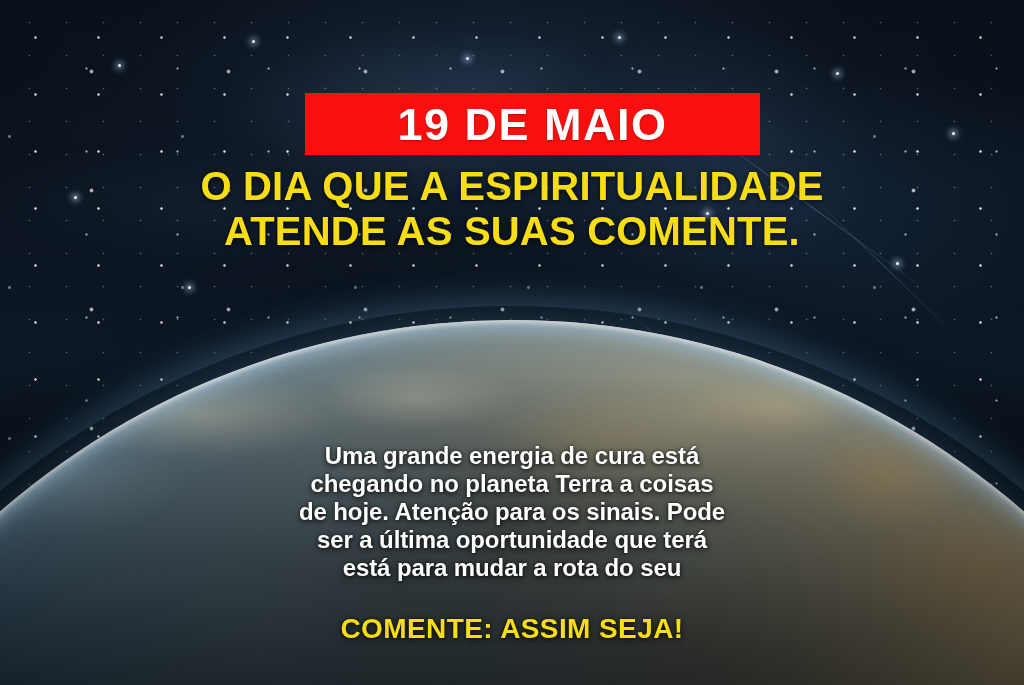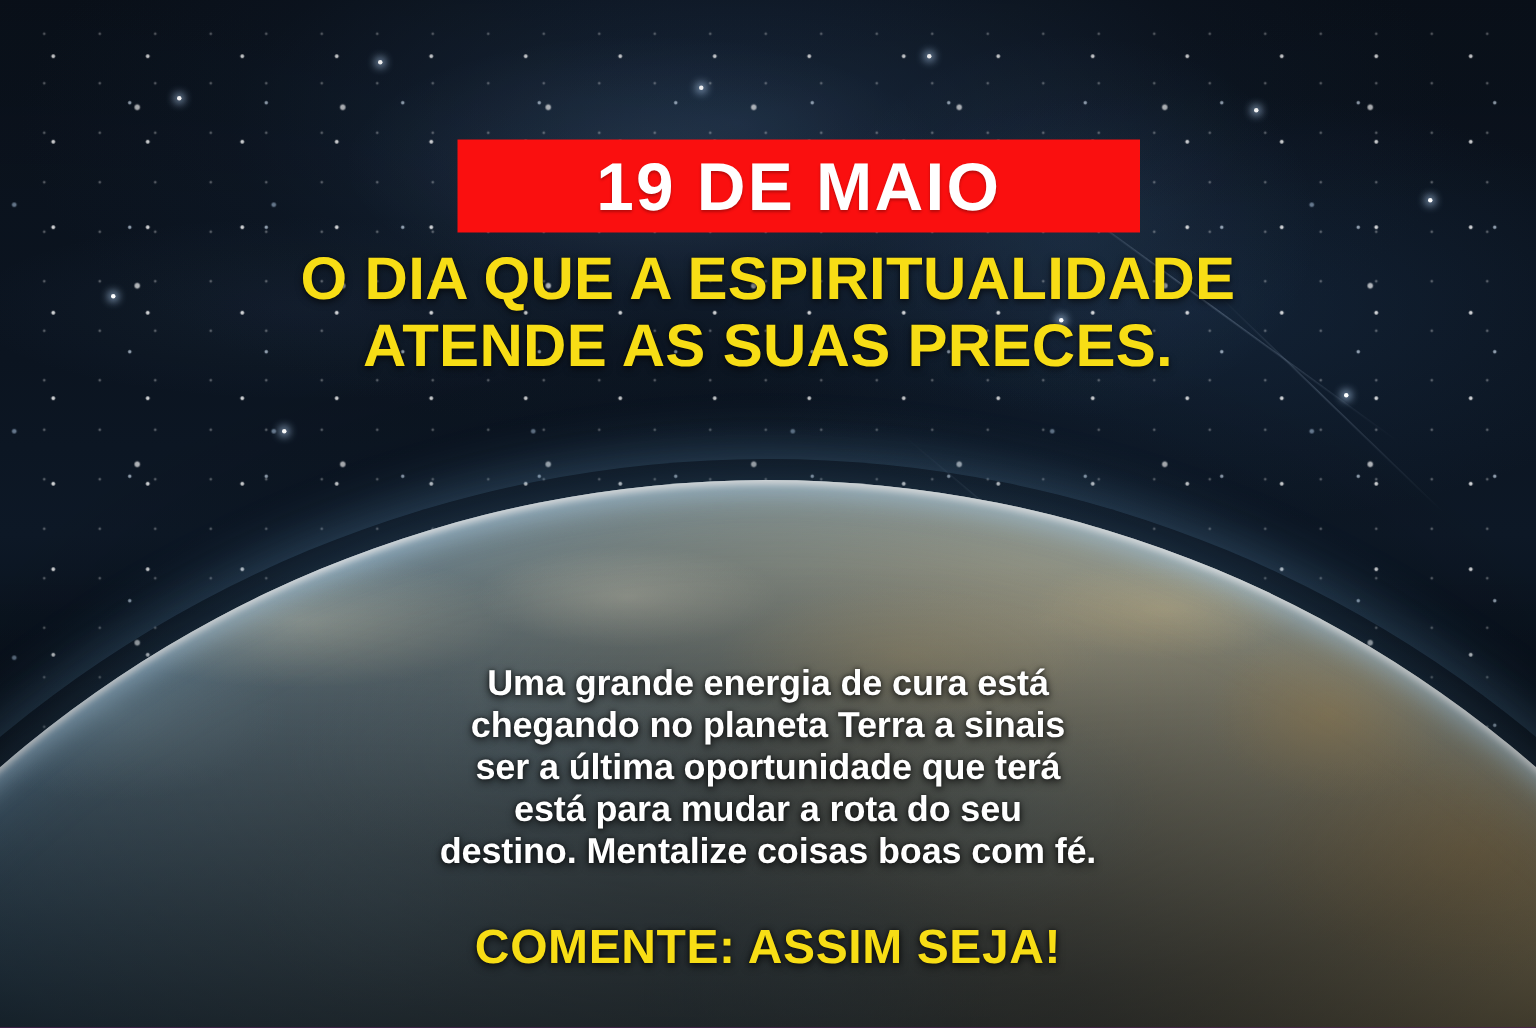--- a/index.html
+++ b/index.html
@@ -10,21 +10,21 @@
   }
   body {
     font-family: "Liberation Sans", sans-serif;
   }
 
   .poster {
     position: relative;
     width: 1024px;
     height: 685px;
     overflow: hidden;
-    background: #a21caf;
+    background: #1d4ed8;
     user-select: none;
   }
 
   
   .space {
     position: absolute;
     inset: 0;
     background:
       radial-gradient(ellipse 60% 40% at 48% 12%, rgba(38,62,92,0.50) 0%, rgba(20,34,52,0.20) 55%, rgba(0,0,0,0) 78%),
       radial-gradient(ellipse 45% 30% at 78% 30%, rgba(30,56,86,0.40) 0%, rgba(0,0,0,0) 70%),
@@ -234,21 +234,21 @@
       0 0 3px rgba(0,0,0,0.60);
   }
   .body-line { display: block; white-space: nowrap; }
 
   .cta {
     position: absolute;
     left: 0;
     right: 0;
     top: 615px;
     color: #F7DD15;
-    font-size: 32px;
+    font-size: 28px;
     font-weight: 700;
     letter-spacing: 0.4px;
     line-height: 1;
     text-shadow:
       0 2px 6px rgba(0,0,0,0.70),
       0 0 3px rgba(0,0,0,0.55);
   }
 </style>
 </head>
 <body>
@@ -288,27 +288,27 @@
   <div class="vignette"></div>
 
   <div class="content">
 
     <div class="date-banner">
       <span class="date-banner-text">19 DE MAIO</span>
     </div>
 
     <div class="headline">
       <span class="headline-line">O DIA QUE A ESPIRITUALIDADE</span>
-      <span class="headline-line">ATENDE AS SUAS PRECES.</span>
+      <span class="headline-line">ATENDE AS SUAS COMENTE.</span>
     </div>
 
     <div class="body-copy">
       <span class="body-line">Uma grande energia de cura está</span>
-      <span class="body-line">chegando no planeta Terra a sinais</span>
+      <span class="body-line">chegando no planeta Terra a coisas</span>
+      <span class="body-line">de hoje. Atenção para os sinais. Pode</span>
       <span class="body-line">ser a última oportunidade que terá</span>
       <span class="body-line">está para mudar a rota do seu</span>
-      <span class="body-line">destino. Mentalize coisas boas com fé.</span>
     </div>
 
     <div class="cta">COMENTE: ASSIM SEJA!</div>
 
   </div>
 </div>
 
 </body></html>

